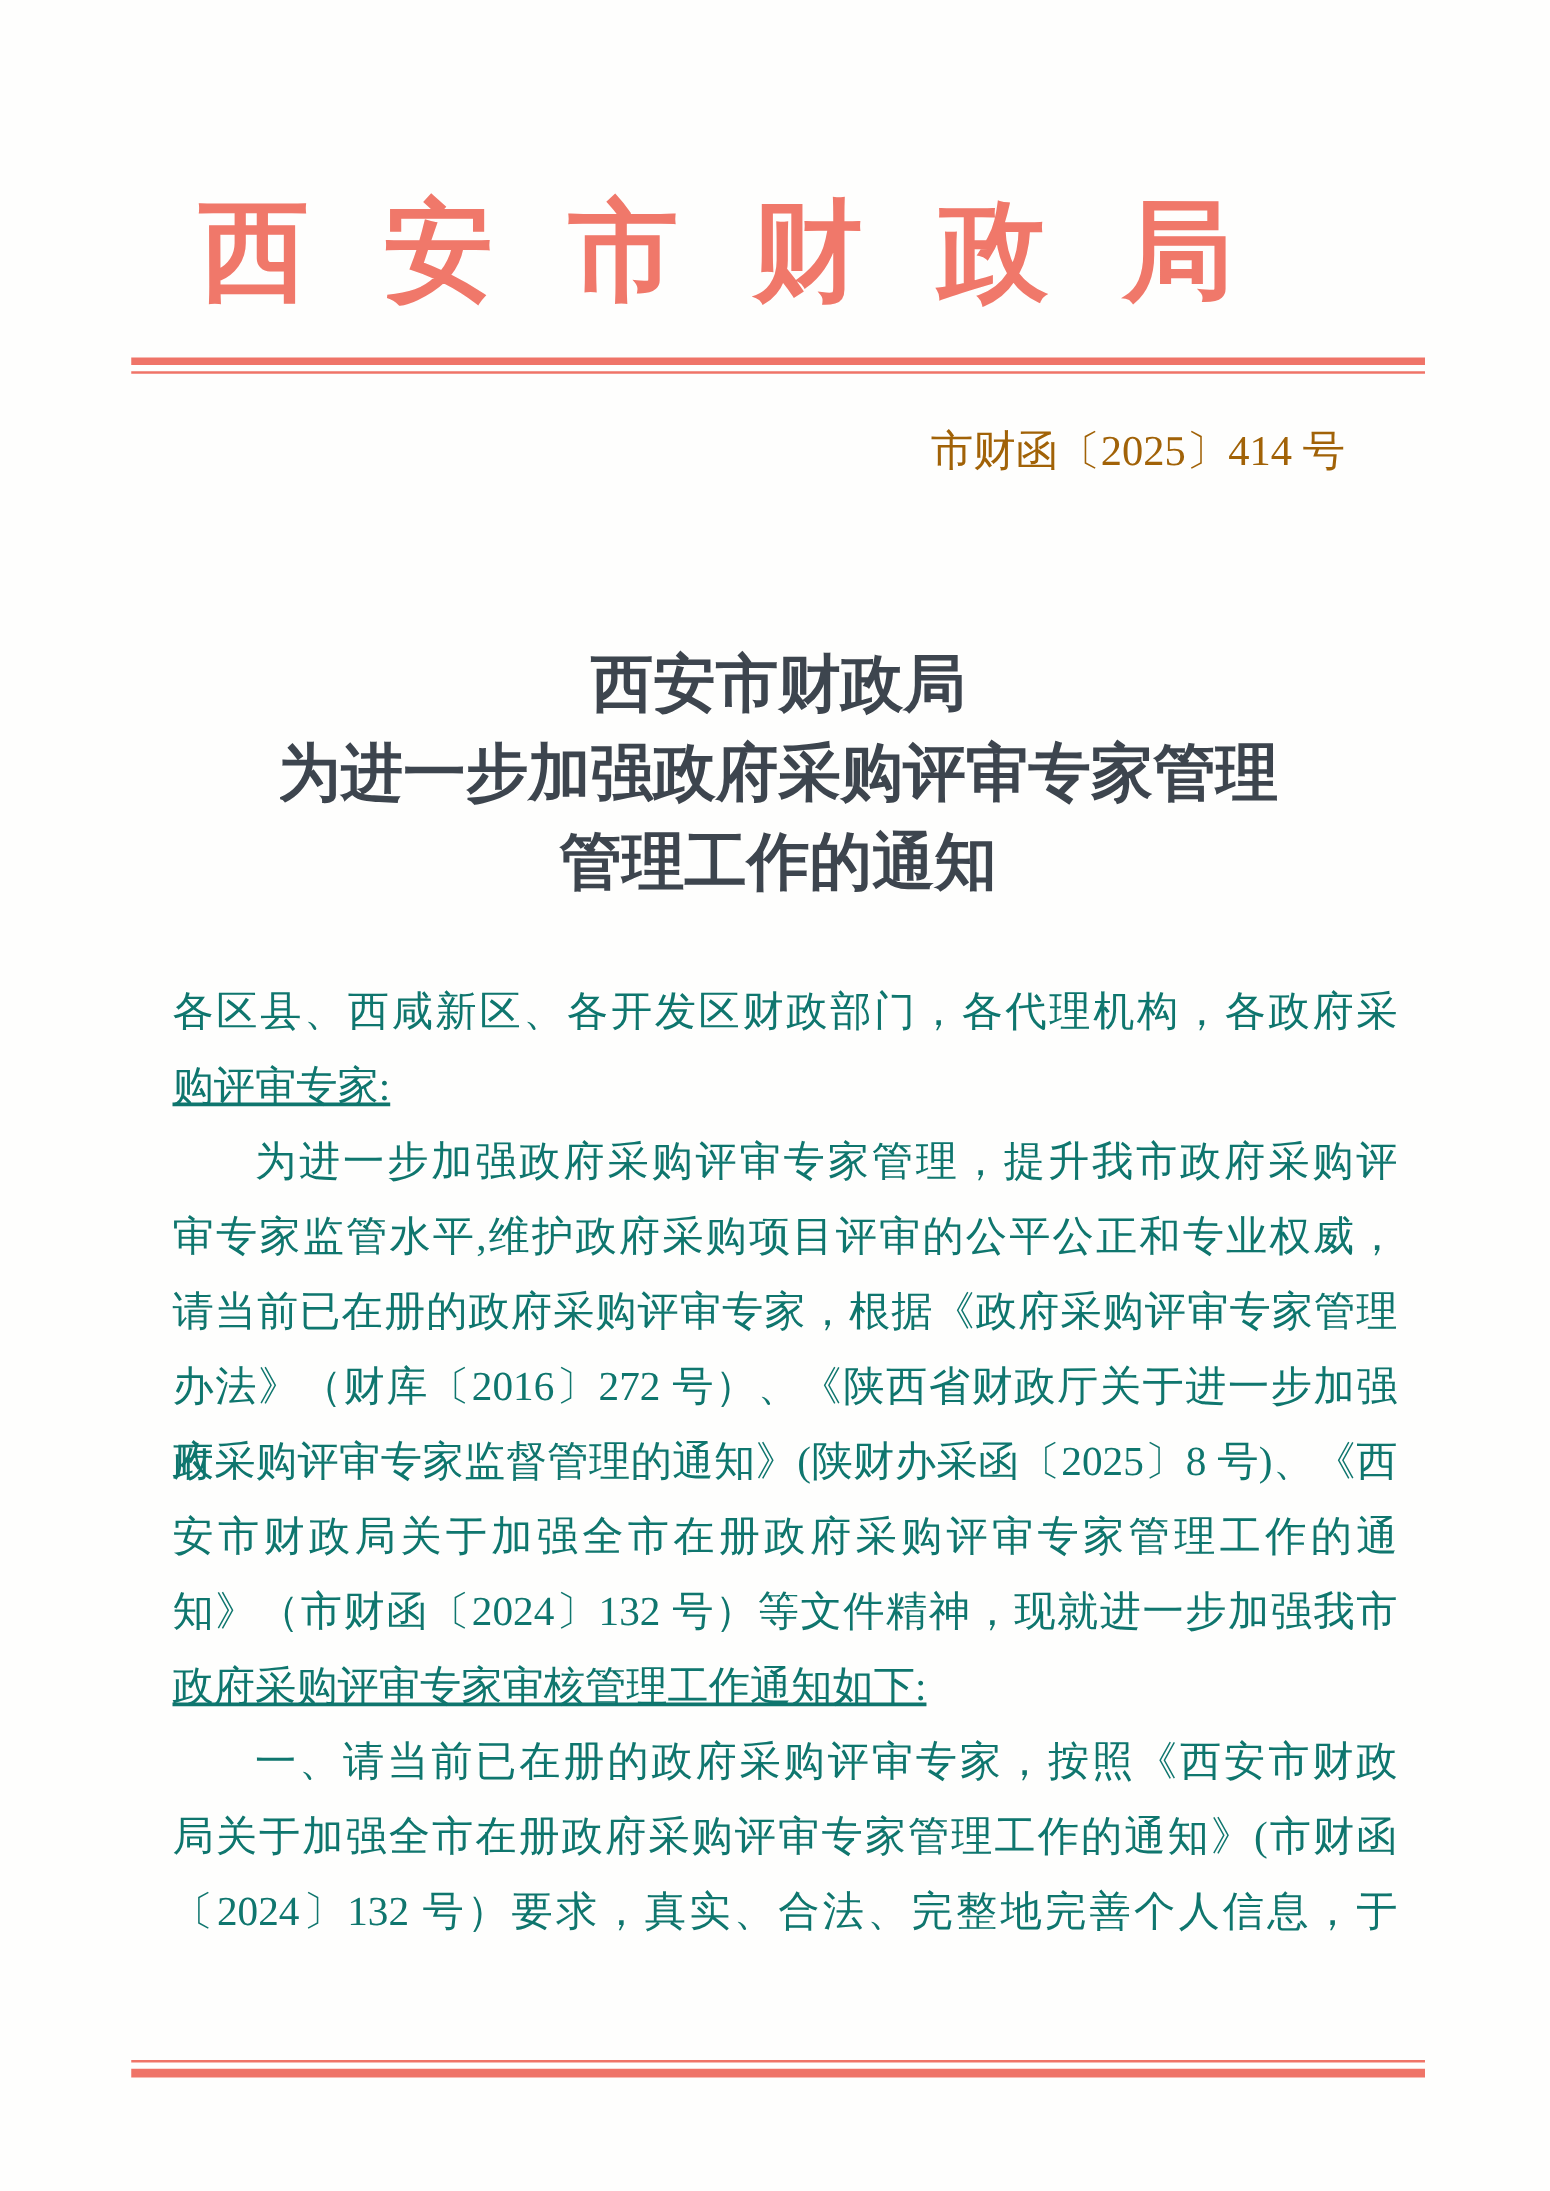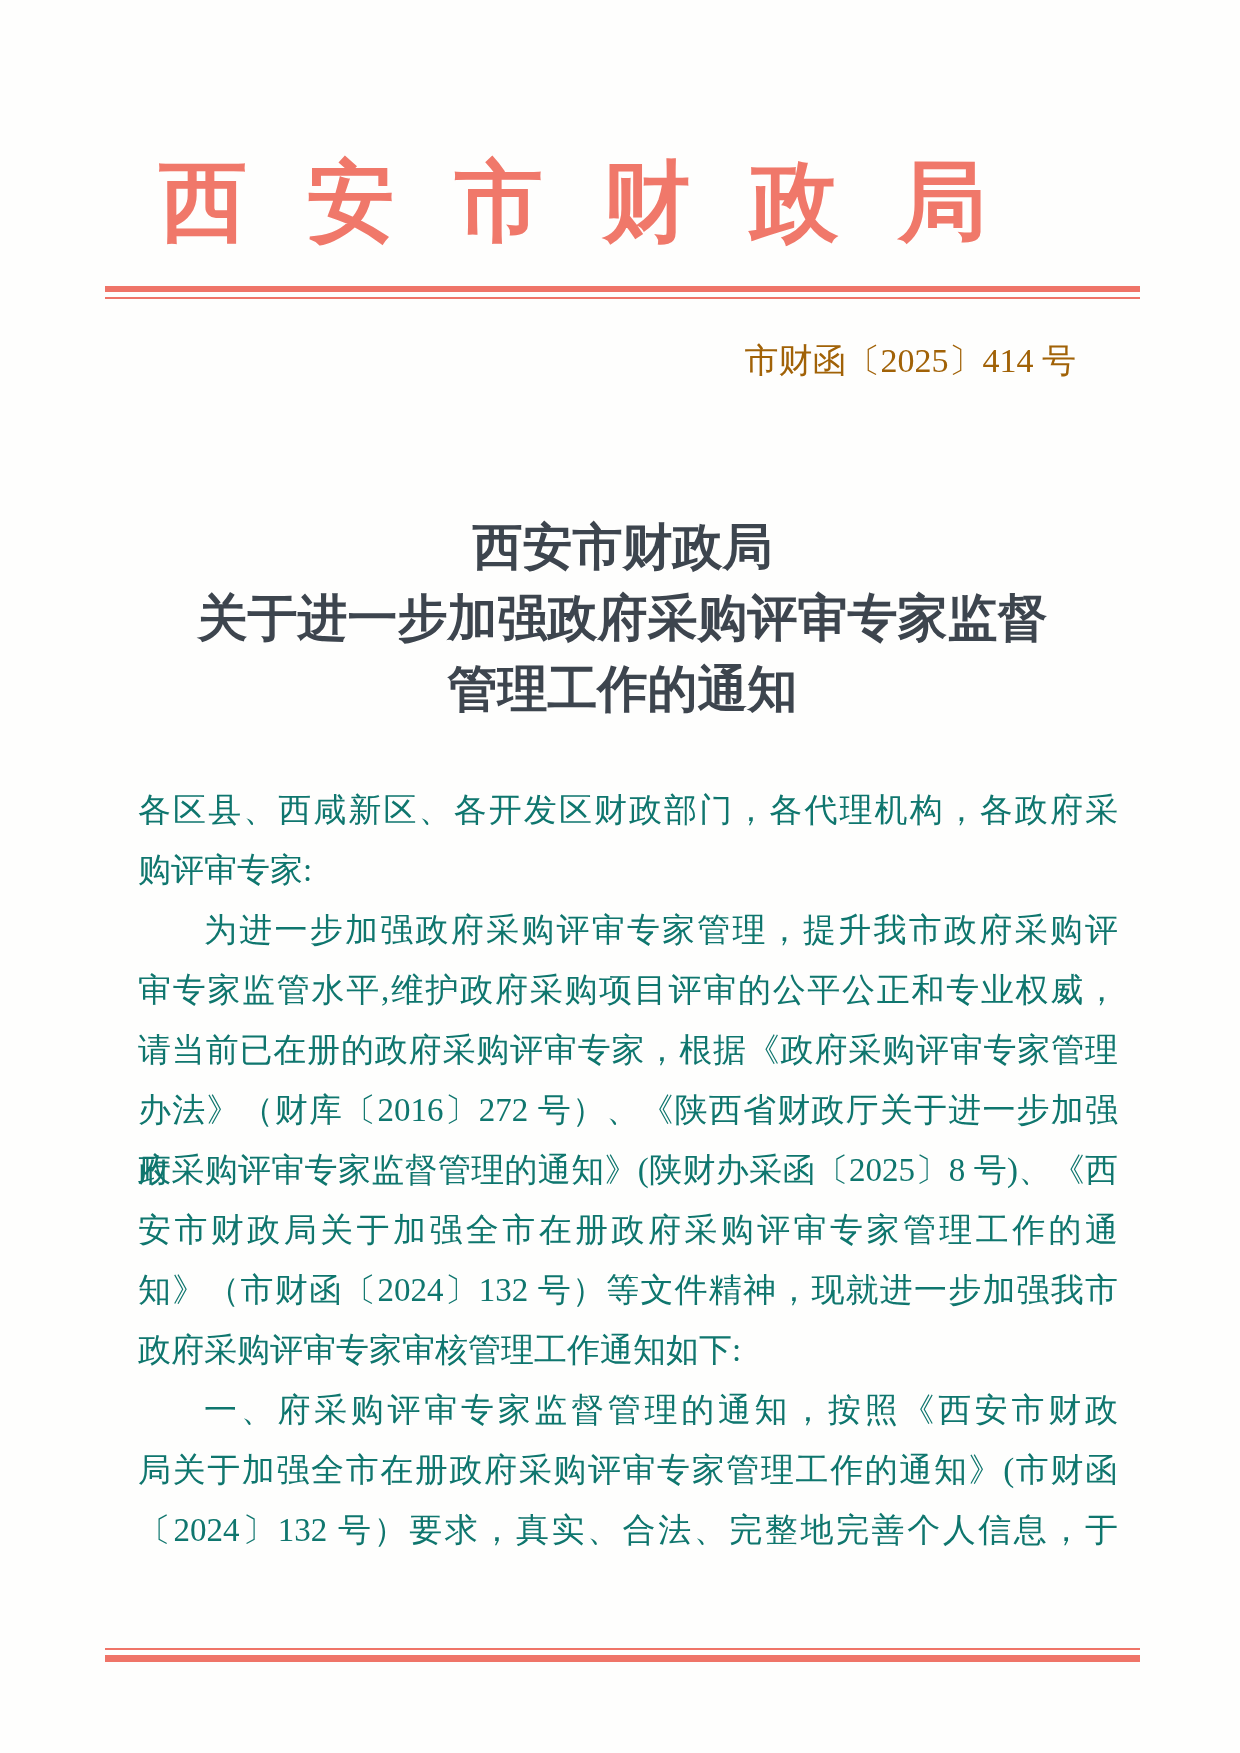--- a/index.html
+++ b/index.html
@@ -67,53 +67,53 @@
     font-size: 33px;
     line-height: 60px;
   }
   .line { height: 60px; white-space: nowrap; }
   .line.full {
     white-space: normal;
     text-align: justify;
     text-align-last: justify;
     text-justify: inter-character;
   }
-  .line.end { text-align: left; }
+  .line.end { text-align: left; text-decoration: underline; }
   .line.indent { text-indent: 2em; }
 </style>
 </head>
 <body>
 
 <div class="page">
 
   <div class="letterhead">西安市财政局</div>
 
   <div class="rule rule-top-thick"></div>
   <div class="rule rule-top-thin"></div>
 
   <div class="doc-number">市财函〔2025〕414 号</div>
 
   <div class="doc-title">
     <div class="title-line">西安市财政局</div>
-    <div class="title-line">关于进一步加强政府采购评审专家监督</div>
+    <div class="title-line">为进一步加强政府采购评审专家管理</div>
     <div class="title-line">管理工作的通知</div>
   </div>
 
   <div class="doc-body">
     <div class="line full">各区县、西咸新区、各开发区财政部门，各代理机构，各政府采</div>
     <div class="line end">购评审专家:</div>
     <div class="line full indent">为进一步加强政府采购评审专家管理，提升我市政府采购评</div>
     <div class="line full">审专家监管水平,维护政府采购项目评审的公平公正和专业权威，</div>
     <div class="line full">请当前已在册的政府采购评审专家，根据《政府采购评审专家管理</div>
     <div class="line full">办法》（财库〔2016〕272 号）、《陕西省财政厅关于进一步加强政</div>
     <div class="line full">府采购评审专家监督管理的通知》(陕财办采函〔2025〕8 号)、《西</div>
     <div class="line full">安市财政局关于加强全市在册政府采购评审专家管理工作的通</div>
     <div class="line full">知》（市财函〔2024〕132 号）等文件精神，现就进一步加强我市</div>
     <div class="line end">政府采购评审专家审核管理工作通知如下:</div>
-    <div class="line full indent">一、府采购评审专家监督管理的通知，按照《西安市财政</div>
+    <div class="line full indent">一、请当前已在册的政府采购评审专家，按照《西安市财政</div>
     <div class="line full">局关于加强全市在册政府采购评审专家管理工作的通知》(市财函</div>
     <div class="line full">〔2024〕132 号）要求，真实、合法、完整地完善个人信息，于</div>
   </div>
 
   <div class="rule rule-bottom-thin"></div>
   <div class="rule rule-bottom-thick"></div>
 
 </div>
 
 </body></html>

